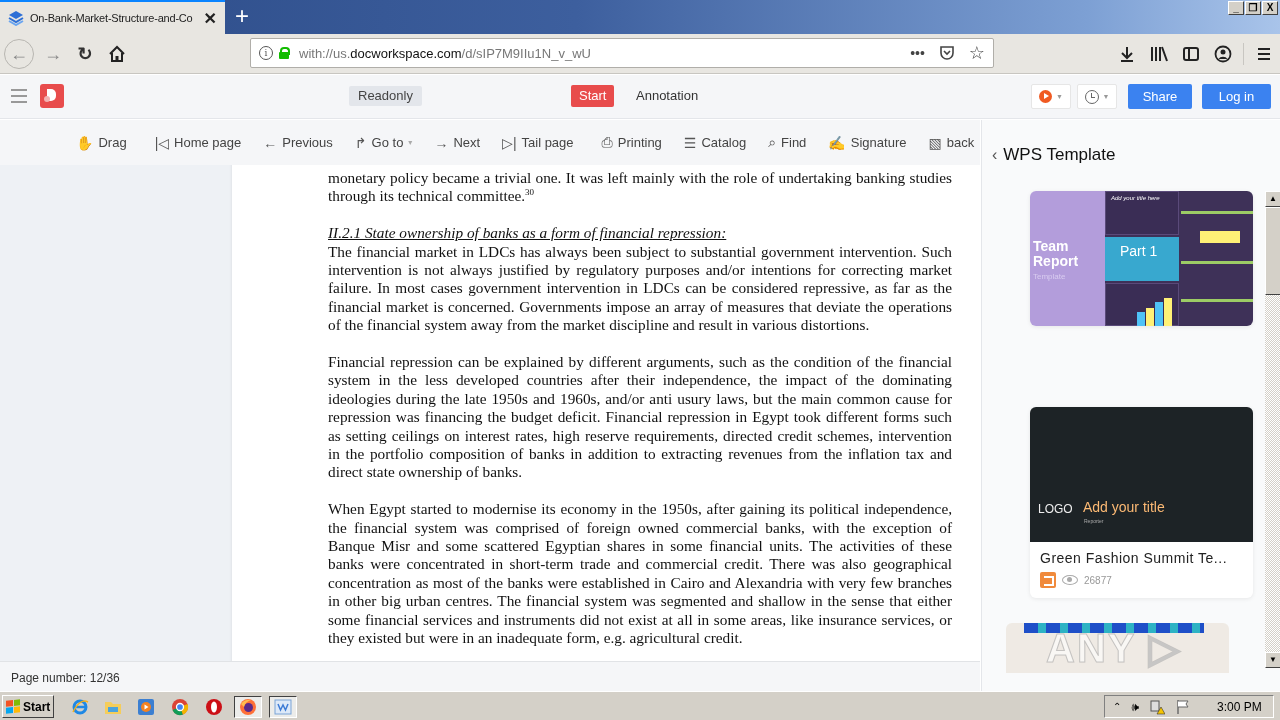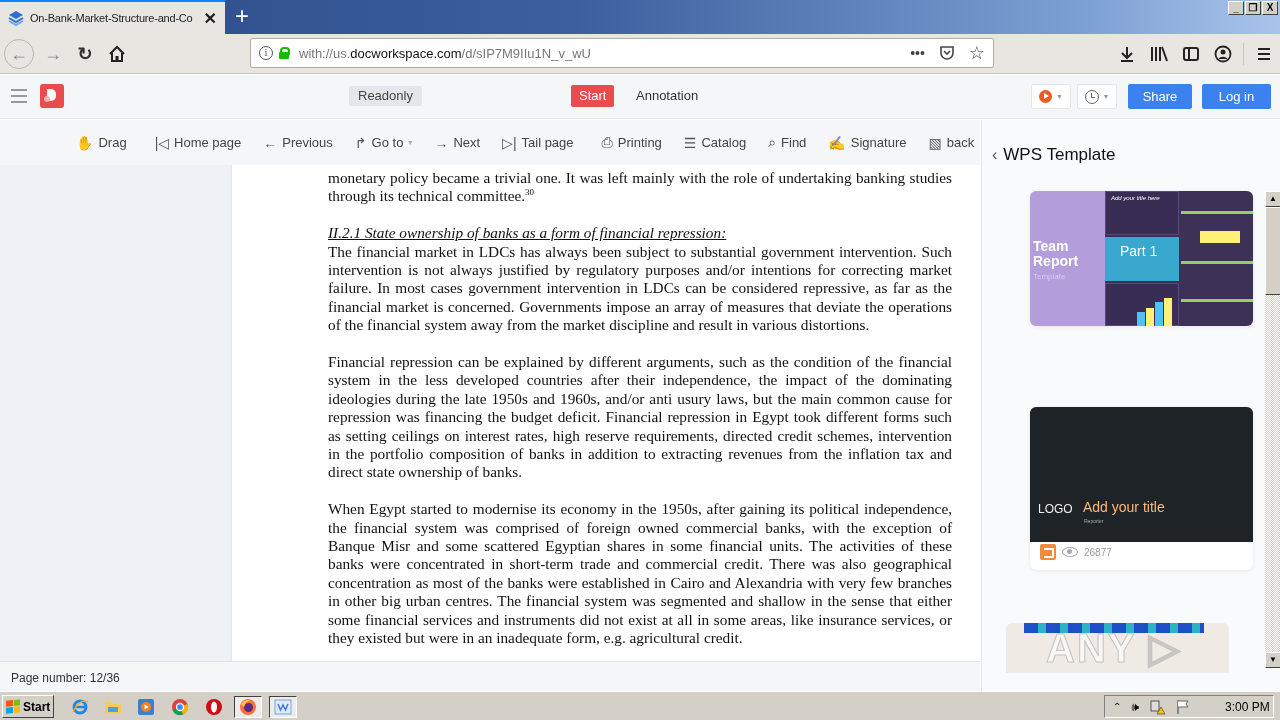--- a/index.html
+++ b/index.html
@@ -323,20 +323,21 @@
       </div>
     </div>
   </div>
 
   <div class="card" style="top:287px">
     <div class="card-thumb thumb2">
       <div class="logo">LOGO</div>
       <div class="title">Add your title</div>
       <div class="sub">Reporter</div>
     </div>
+    <div class="card-name">Green Fashion Summit Te...</div>
     <div class="card-meta">
       <span class="ppt-ic"></span>
       <span class="eye-ic"></span>
       <span class="views">26877</span>
     </div>
   </div>
 
   <div class="thumb3">
     <div class="stripe"></div>
     <div class="watermark">ANY ▷ RUN</div>
@@ -410,15 +411,15 @@
     <span style="font-size:10px">⌃</span>
     <span>🕪</span>
     <svg width="16" height="16" viewBox="0 0 16 16">
         <rect x="2" y="2" width="8" height="10" fill="#ddd" stroke="#555"></rect>
         <path d="M8 15 L12 8 L16 15 Z" fill="#f5c400" stroke="#333" stroke-width="0.6"></path>
       </svg>
     <svg width="16" height="16" viewBox="0 0 16 16">
         <path d="M3 1 V15" stroke="#666" stroke-width="1.4"></path>
         <path d="M3 2 H13 L11 5 L13 8 H3" fill="#fff" stroke="#666"></path>
       </svg>
-    <span style="margin-left:24px">3:00 PM</span>
+    <span style="margin-left:16px">3:00 PM</span>
   </div>
 </div>
 
 </body></html>

